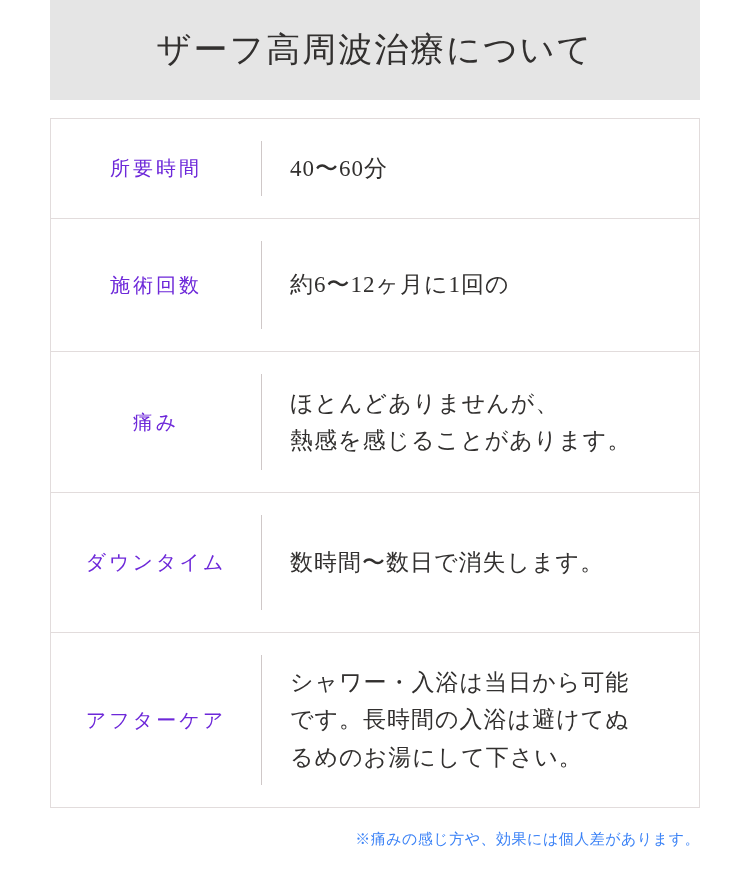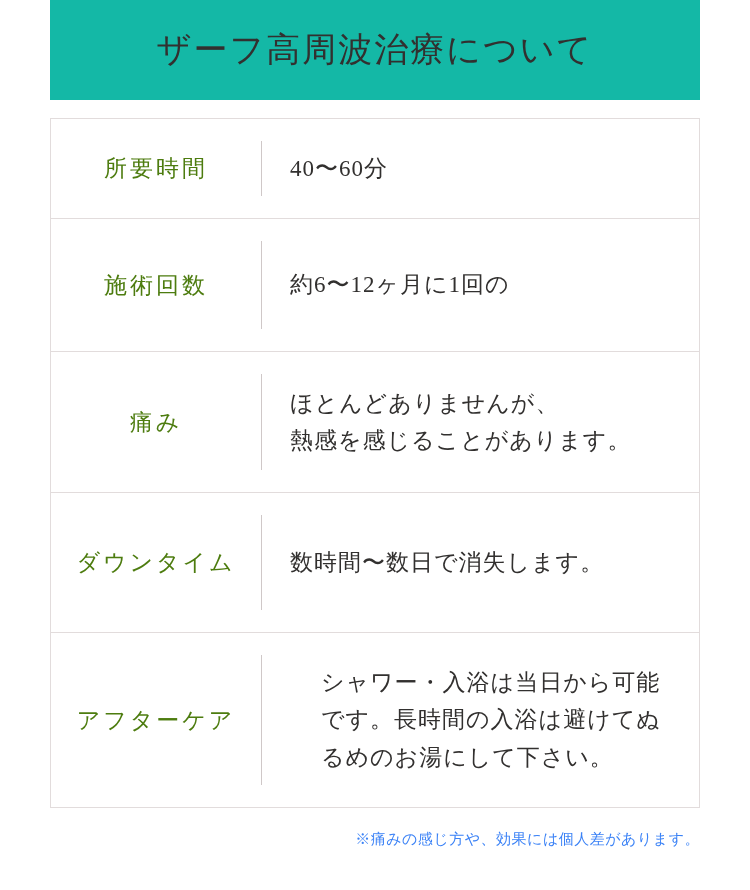--- a/index.html
+++ b/index.html
@@ -20,21 +20,21 @@
     height: 890px;
     box-sizing: border-box;
   }
   
   .header-band {
     position: absolute;
     left: 50px;
     top: 0;
     width: 650px;
     height: 100px;
-    background: #14b8a6;
+    background: #e5e5e5;
     display: flex;
     align-items: center;
     justify-content: center;
   }
   .header-title {
     font-size: 34px;
     letter-spacing: 2px;
     color: #32302f;
     font-weight: 400;
     white-space: nowrap;
@@ -55,23 +55,23 @@
     border-bottom: 1px solid #e2dcdc;
     box-sizing: border-box;
   }
   .spec-label {
     flex: 0 0 210px;
     display: flex;
     align-items: center;
     justify-content: center;
     box-sizing: border-box;
     padding: 0 8px;
-    font-size: 23px;
+    font-size: 20px;
     letter-spacing: 3px;
-    color: #4d7c0f;
+    color: #6d28d9;
     text-align: right;
   }
   .divider {
     flex: 0 0 1px;
     background: #cfc8c8;
     margin: 22px 0;
   }
   .spec-value {
     flex: 1 1 auto;
     display: flex;
@@ -86,21 +86,21 @@
   }
   .spec-value .line {
     display: block;
     white-space: nowrap;
   }
   .r1 { height: 100px; }
   .r2 { height: 133px; }
   .r3 { height: 141px; font-family: Liberation Serif, serif; }
   .r4 { height: 140px; }
   .r5 { height: 175px; }
-  .r5 .spec-value .line { white-space: normal; margin-left: 31px; }
+  .r5 .spec-value .line { white-space: normal; }
   
   .footnote {
     position: absolute;
     right: 50px;
     top: 830px;
     font-size: 15px;
     letter-spacing: 0.5px;
     color: #3b82f6;
     font-family: "Liberation Sans", sans-serif;
   }

